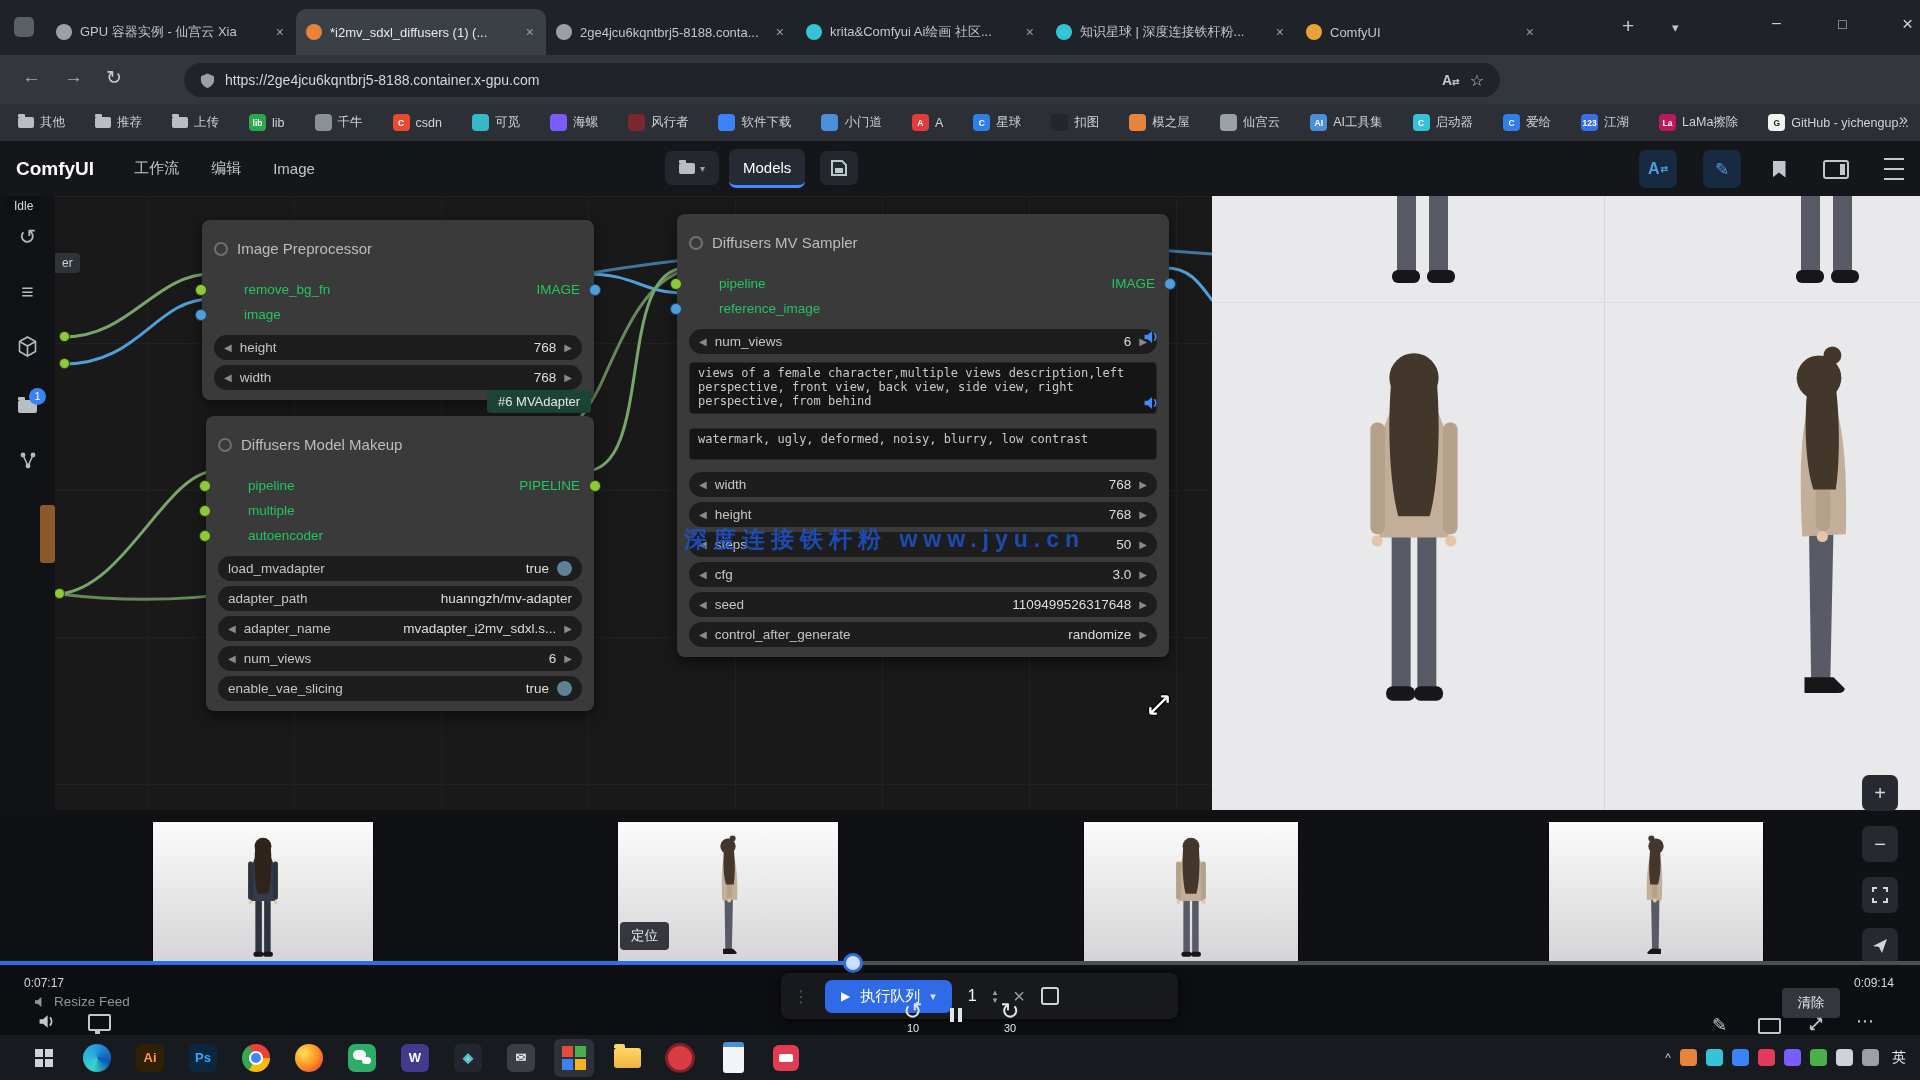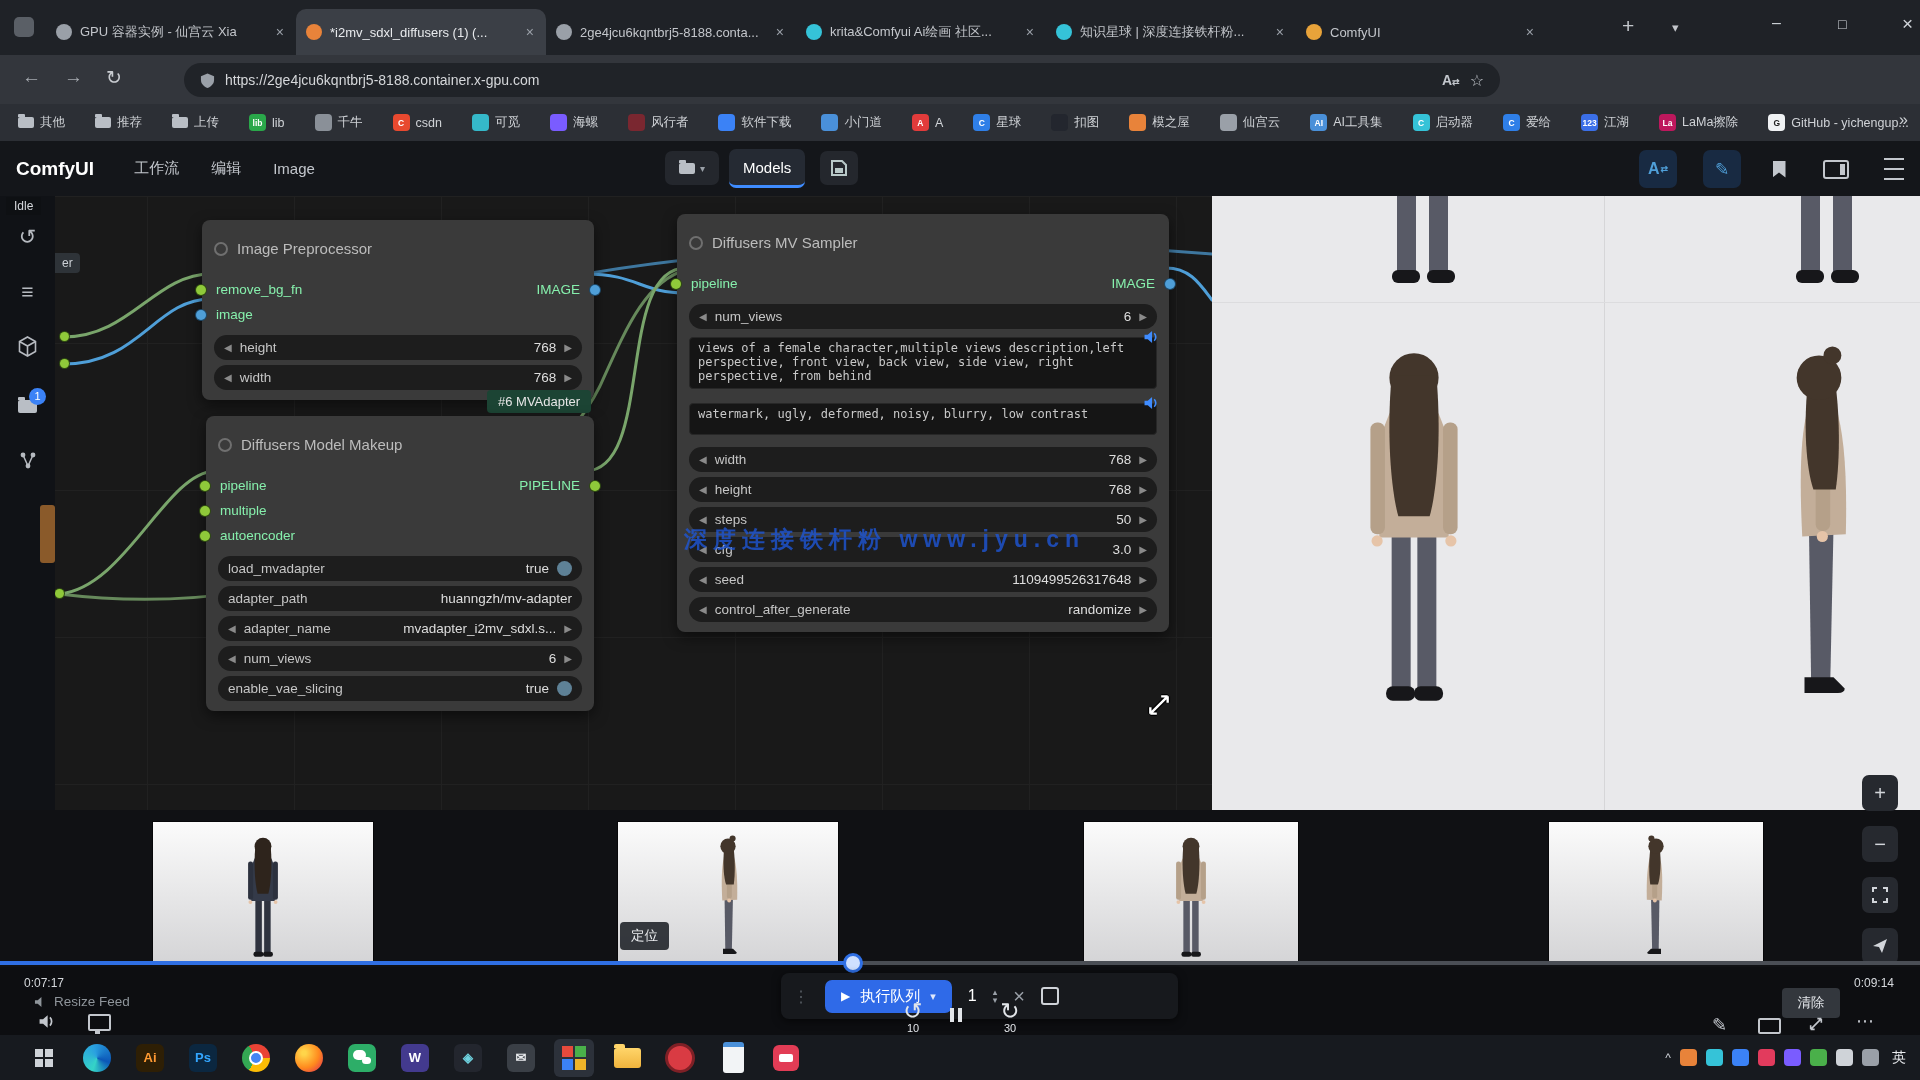--- a/index.html
+++ b/index.html
@@ -40,21 +40,21 @@
   
   #canvas{position:absolute;left:0;top:196px;width:1212px;height:614px;background-color:#191919;
     background-image:linear-gradient(#212121 1px,transparent 1px),linear-gradient(90deg,#212121 1px,transparent 1px);
     background-size:147px 147px;}
   #links{position:absolute;left:0;top:196px;z-index:1;}
   .node{position:absolute;background:#3a3a3a;border-radius:8px;box-shadow:0 5px 14px rgba(0,0,0,.5);z-index:5;padding-bottom:10px;}
   .nhead{height:33px;display:flex;align-items:center;gap:9px;padding:12px 12px;}
   .ndot{width:10px;height:10px;border:2px solid #6f6f6f;border-radius:50%;flex:none;}
   .ntitle{font-size:15px;color:#bcbcbc;}
   .iorow{position:relative;height:25px;display:flex;align-items:center;padding:0 14px;}
-  .plabel{font-size:13.5px;color:#86efac;}
+  .plabel{font-size:13.5px;color:#22c55e;margin-left:28px;}
   .plabel.out{position:absolute;right:14px;}
   .pdot{position:absolute;top:50%;margin-top:-5px;width:10px;height:10px;border-radius:50%;}
   .pdot.green{background:#8fc93a;box-shadow:0 0 0 1px #2f4a12;}
   .pdot.blue{background:#4f9fd8;box-shadow:0 0 0 1px #1d4a6b;}
   .widgets{margin-top:8px;}
   .widget{height:25px;background:#1d1d1d;border-radius:13px;margin:5px 12px 0;display:flex;align-items:center;
           padding:0 10px;gap:8px;font-size:13.5px;}
   .wlabel{color:#c6c6c6;}
   .wvalue{margin-left:auto;color:#dedede;}
   .warr{color:#8a8a8a;font-size:10px;flex:none;}
@@ -473,20 +473,24 @@
       <span class="ndot"></span>
       <span class="ntitle">Diffusers MV Sampler</span>
     </div>
     <div class="iorows">
         <div class="iorow">
           <span class="pdot green" style="left: -6px;"></span>
           <span class="plabel">pipeline</span>
           <span class="pdot blue" style="right: -6px;"></span>
           <span class="plabel out">IMAGE</span>
         </div>
+        <div class="iorow">
+          <span class="pdot blue" style="left: -6px;"></span>
+          <span class="plabel">reference_image</span>
+        </div>
       </div>
     <div class="widgets" id="smp-wtop">
         <div class="widget">
           <span class="warr">◀</span>
           <span class="wlabel">num_views</span>
           <span class="wvalue">6</span>
           <span class="warr">▶</span>
         </div>
       </div>
     <div class="ta">views of a female character,multiple views description,left perspective, front view, back view, side view, right perspective,  from behind</div>

